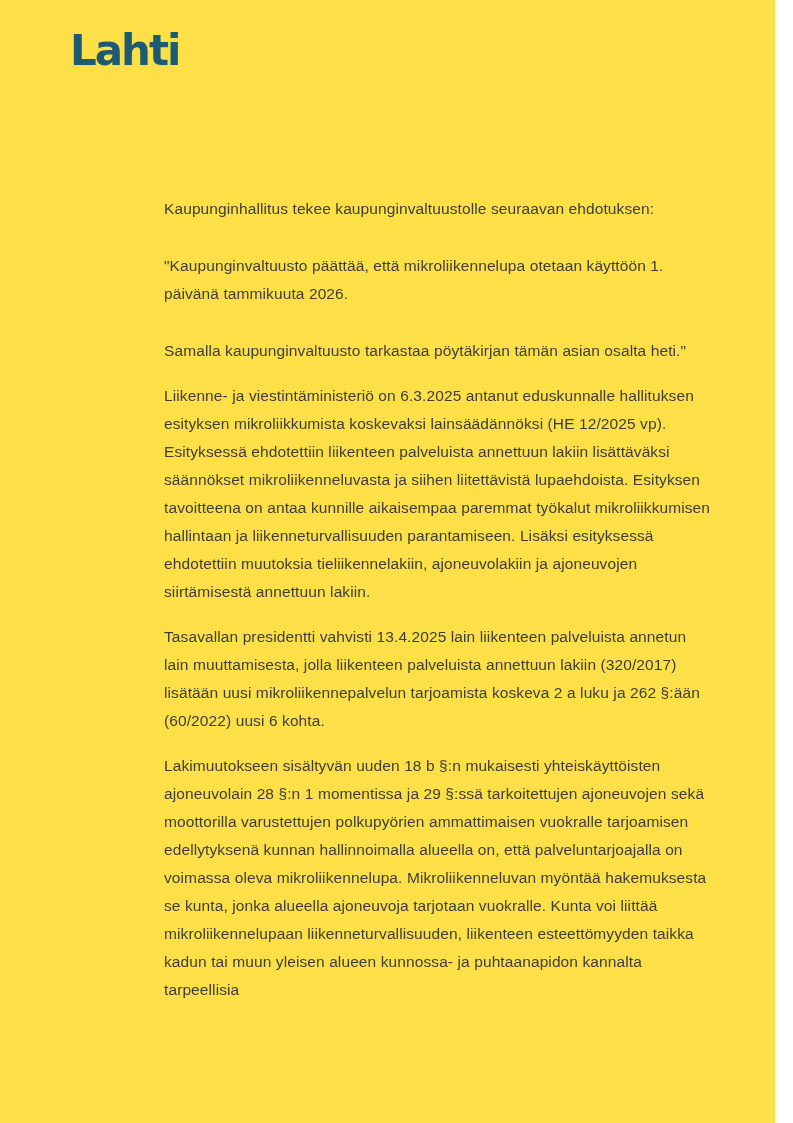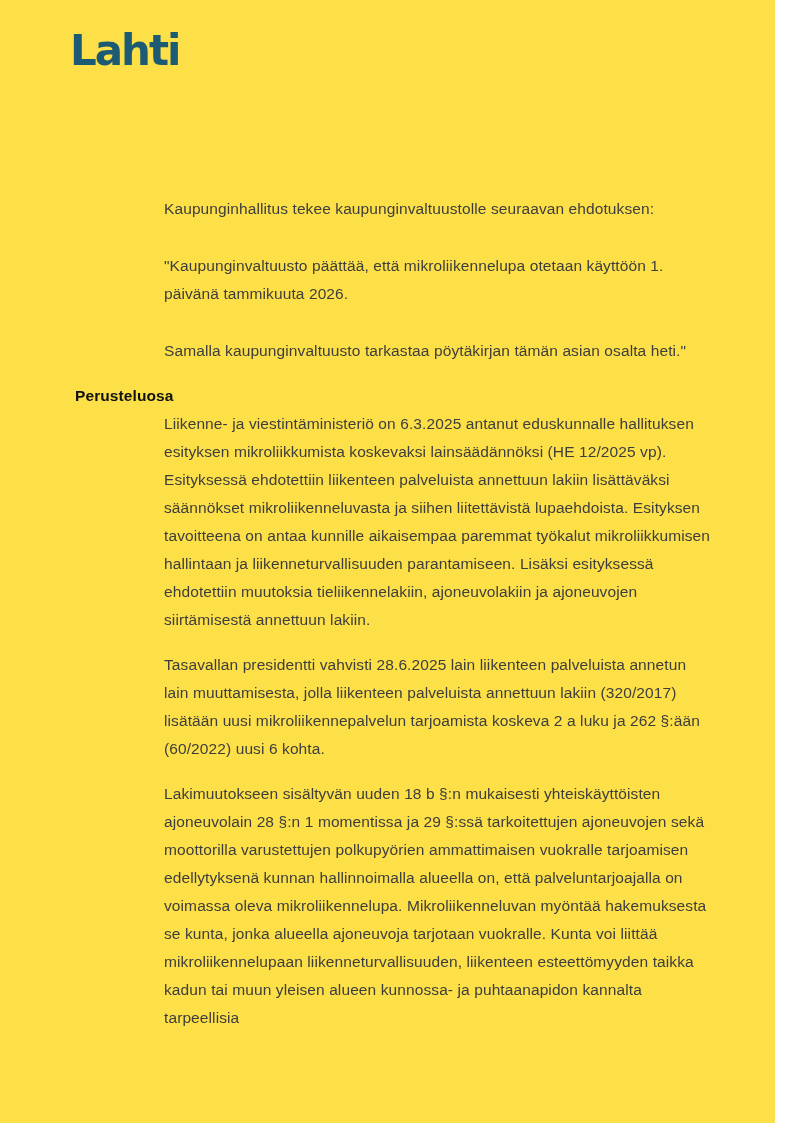--- a/index.html
+++ b/index.html
@@ -76,23 +76,22 @@
 
 
   <div class="content">
 
     <p class="intro">Kaupunginhallitus tekee kaupunginvaltuustolle seuraavan ehdotuksen:</p>
 
     <p class="quote-a">"Kaupunginvaltuusto päättää, että mikroliikennelupa otetaan käyttöön 1. päivänä tammikuuta 2026.</p>
 
     <p class="quote-b">Samalla kaupunginvaltuusto tarkastaa pöytäkirjan tämän asian osalta heti."</p>
 
-    <div class="section-label">Perusteluosa</div>
 
 
     <p>Liikenne- ja viestintäministeriö on 6.3.2025 antanut eduskunnalle hallituksen esityksen mikroliikkumista koskevaksi lainsäädännöksi (HE 12/2025 vp). Esityksessä ehdotettiin liikenteen palveluista annettuun lakiin lisättäväksi säännökset mikroliikenneluvasta ja siihen liitettävistä lupaehdoista. Esityksen tavoitteena on antaa kunnille aikaisempaa paremmat työkalut mikroliikkumisen hallintaan ja liikenneturvallisuuden parantamiseen. Lisäksi esityksessä ehdotettiin muutoksia tieliikennelakiin, ajoneuvolakiin ja ajoneuvojen siirtämisestä annettuun lakiin.</p>
 
-    <p>Tasavallan presidentti vahvisti 28.6.2025 lain liikenteen palveluista annetun lain muuttamisesta, jolla liikenteen palveluista annettuun lakiin (320/2017) lisätään uusi mikroliikennepalvelun tarjoamista koskeva 2 a luku ja 262 §:ään (60/2022) uusi 6 kohta.</p>
+    <p>Tasavallan presidentti vahvisti 13.4.2025 lain liikenteen palveluista annetun lain muuttamisesta, jolla liikenteen palveluista annettuun lakiin (320/2017) lisätään uusi mikroliikennepalvelun tarjoamista koskeva 2 a luku ja 262 §:ään (60/2022) uusi 6 kohta.</p>
 
     <p>Lakimuutokseen sisältyvän uuden 18 b §:n mukaisesti yhteiskäyttöisten ajoneuvolain 28 §:n 1 momentissa ja 29 §:ssä tarkoitettujen ajoneuvojen sekä moottorilla varustettujen polkupyörien ammattimaisen vuokralle tarjoamisen edellytyksenä kunnan hallinnoimalla alueella on, että palveluntarjoajalla on voimassa oleva mikroliikennelupa. Mikroliikenneluvan myöntää hakemuksesta se kunta, jonka alueella ajoneuvoja tarjotaan vuokralle. Kunta voi liittää mikroliikennelupaan liikenneturvallisuuden, liikenteen esteettömyyden taikka kadun tai muun yleisen alueen kunnossa- ja puhtaanapidon kannalta tarpeellisia</p>
 
   </div>
 </div>
 
 </body></html>

